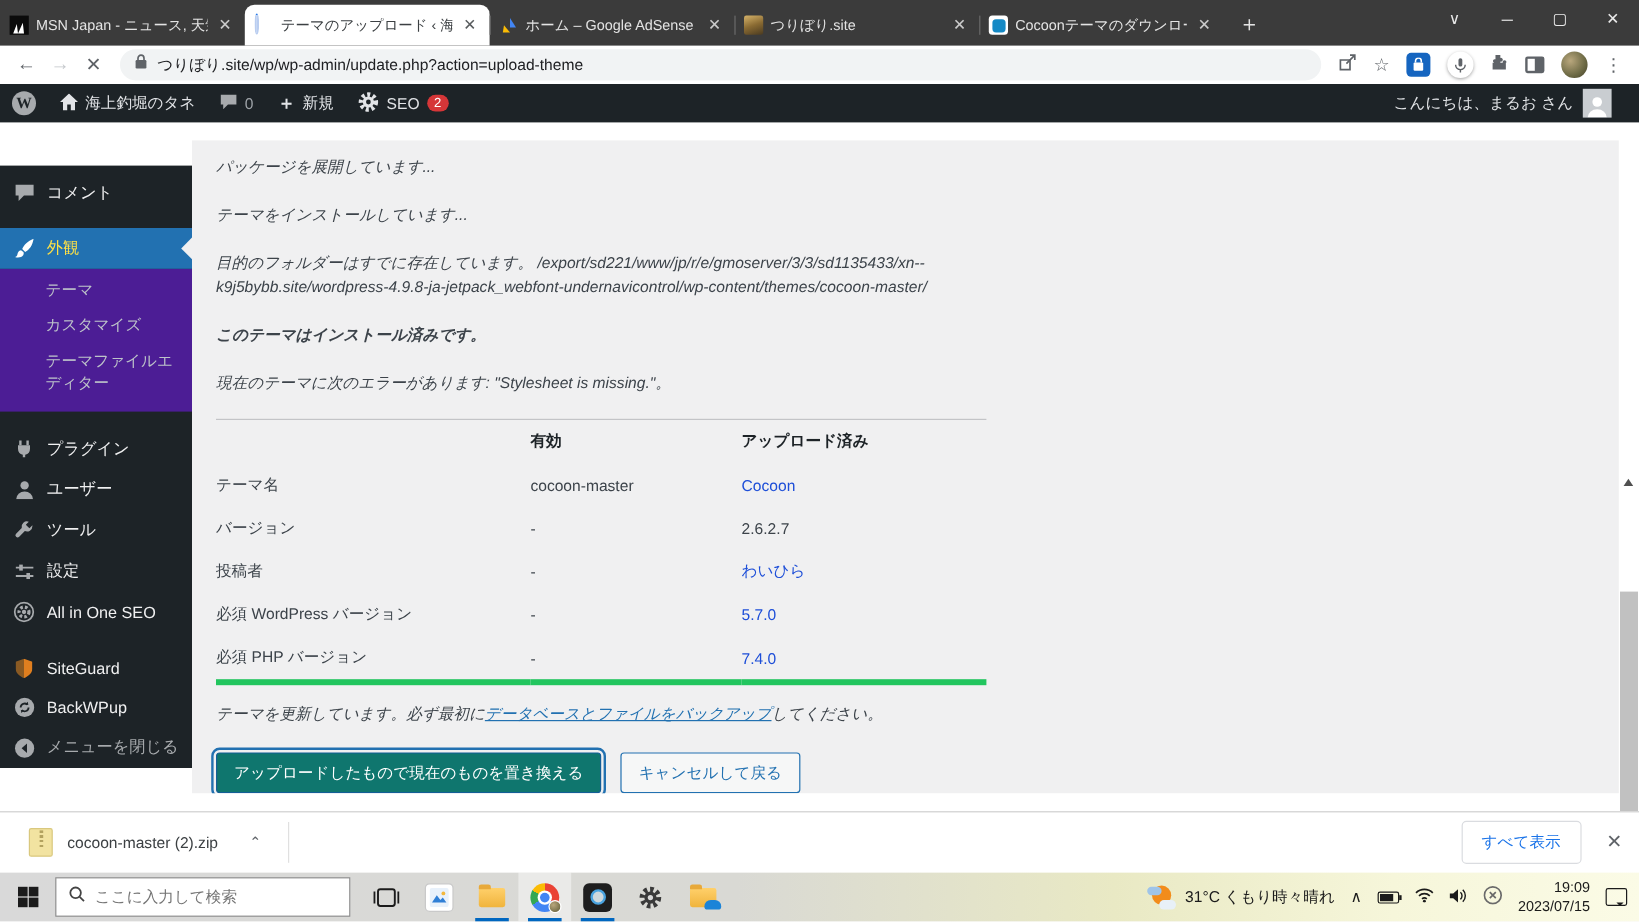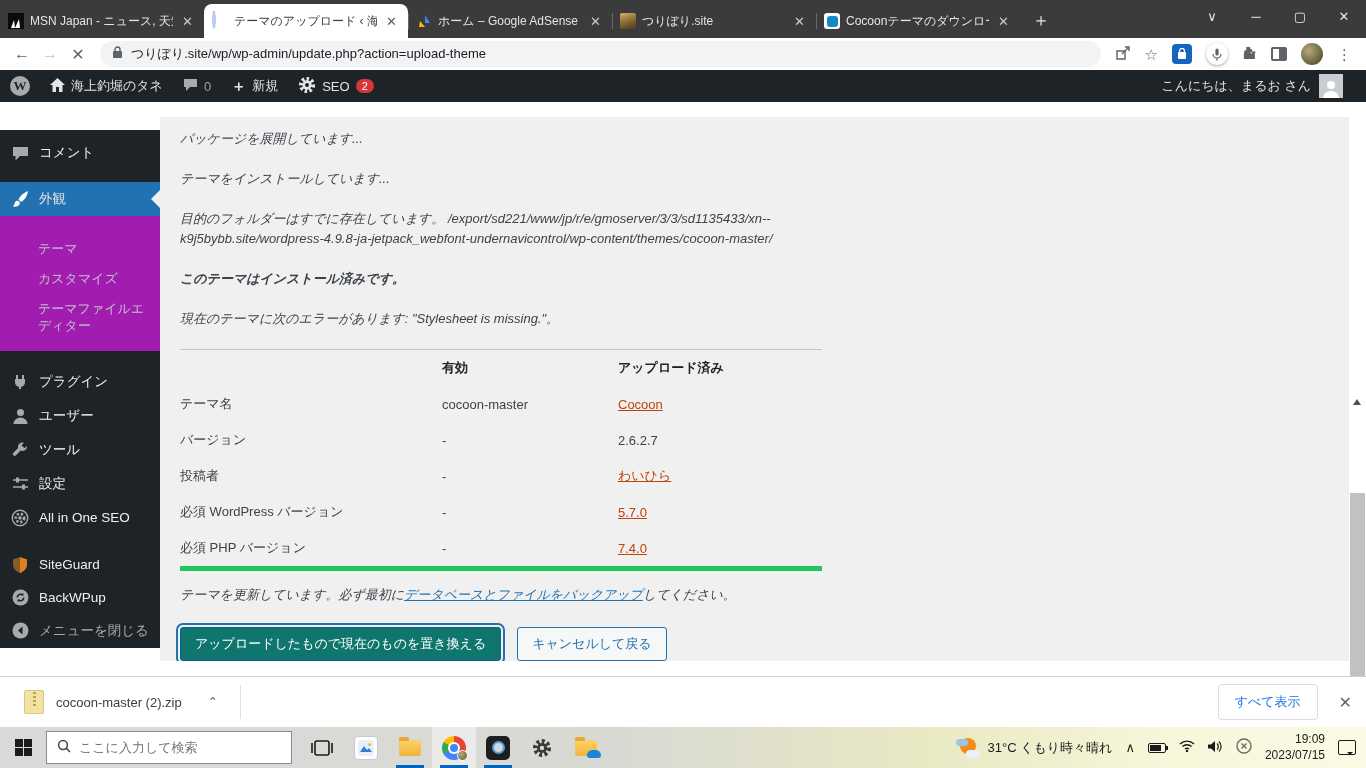--- a/index.html
+++ b/index.html
@@ -49,38 +49,38 @@
   .ab-badge { background:#d63638; color:#fff; border-radius:9px; font-size:11px; padding:1px 6px; }
   .ab-right { margin-left:auto; display:flex; align-items:center; gap:8px; padding-right:6px; }
   .wp-avatar { width:24px; height:24px; background:#c9cdd1; display:flex; align-items:flex-end; justify-content:center; overflow:hidden; }
   .wp-logo { width:20px; height:20px; border-radius:50%; background:#a7aaad; color:#1d2327; font-weight:bold; font-size:13px; display:flex; align-items:center; justify-content:center; font-family:"Liberation Serif",serif; }
 
   
   .page { flex:1 1 auto; display:flex; position:relative; overflow:hidden;align-items:center; }
   .sidebar { width:160px; background:#1d2327; color:#f0f0f1; font-size:13.5px; flex:0 0 160px; padding-top:6px; }
   .mi { display:flex; align-items:center; gap:9px; padding:8px 10px; position:relative; }
   .mi .ic { width:20px; flex:0 0 20px; display:flex; justify-content:center; }
-  .mi.active { background:#2271b1; color:#e5e5e5; }
+  .mi.active { background:#2271b1; color:#fde047; }
   .mi.active .notch { position:absolute; right:0; top:50%; transform:translateY(-50%); width:0; height:0; border:9px solid transparent; border-right:9px solid #f0f0f1; border-left:none; }
   .mi.dim { color:#a7aaad; }
-  .submenu { background:#a21caf; padding:18px 0 10px; }
+  .submenu { background:#4c1d95; padding:3px 0 10px; }
   .submenu .smi { display:block; padding:6px 8px 6px 38px; color:#bdc3c9; font-size:13px; line-height:1.35; }
   .gap-top { margin-top:14px; }
   .mi-comments-top { margin-bottom:12px; }
 
   .content { flex:1; background:#f0f0f1; color:#3c434a; font-size:13px; padding:12px 20px 0 20px; overflow:hidden; }
   .content p { margin:0 0 20px; line-height:1.55; max-width:660px;font-style:italic; }
   .content .b { font-weight:bold; }
   .rule { max-width:642px; border-top:1px solid #c3c4c7; margin:4px 0 0; }
   table.cmp { width:642px; border-collapse:collapse; border-bottom:5px solid #22c55e; margin-bottom:14px; }
   table.cmp th, table.cmp td { text-align:left; font-size:13px; padding:9px 0; font-weight:normal; }
   table.cmp th { font-weight:bold; color:#1d2327; }
   td.lbl, th.lbl { width:262px; text-align:right; padding-right:44px; color:#3c434a; }
   td.act-col, th.act-col { width:176px; }
-  .red { color:#c2410c;text-decoration:underline; }
+  .red { color:#1d4ed8; }
   a.bk { color:#2271b1; text-decoration:underline; }
   .btnrow { display:flex; gap:16px; margin-top:22px; align-items:center; }
   .btn-primary { background:#0f766e; color:#fff; border:1px solid #135e96; border-radius:3px; font-size:13px; padding:7px 14px; outline:2px solid #2271b1; outline-offset:2px; }
   .btn-secondary { background:#f6f7f7; color:#2271b1; border:1px solid #2271b1; border-radius:3px; font-size:13px; padding:7px 14px; }
 
   .scrollbar { width:17px; flex:0 0 17px; background:#f1f1f1; position:relative; }
   .sb-up { position:absolute; top:6px; left:4px; width:0; height:0; border:4px solid transparent; border-bottom:6px solid #505050; }
   .sb-thumb { position:absolute; top:104px; left:1px; width:15px; height:360px; background:#c1c1c1; }
 
   

